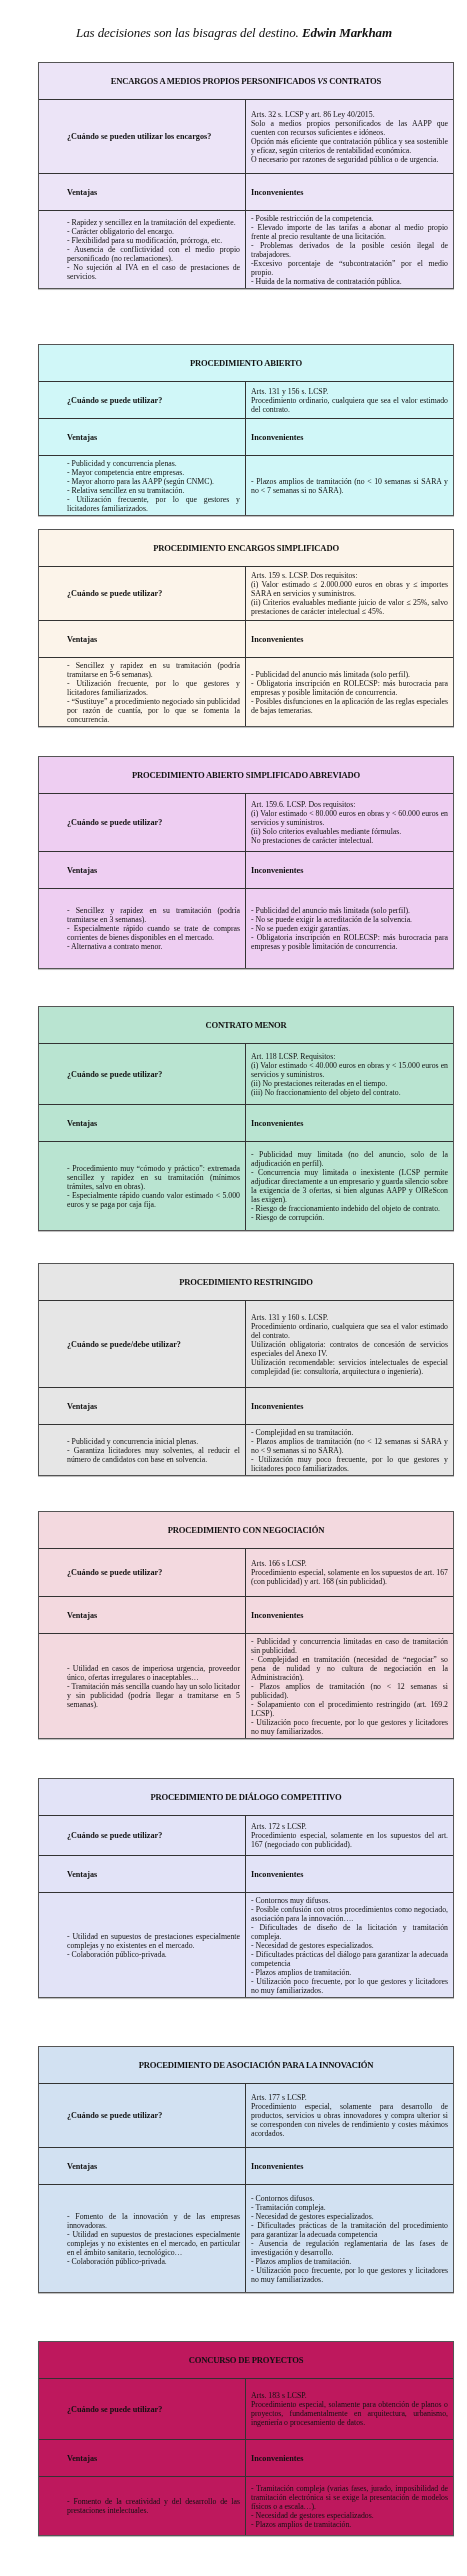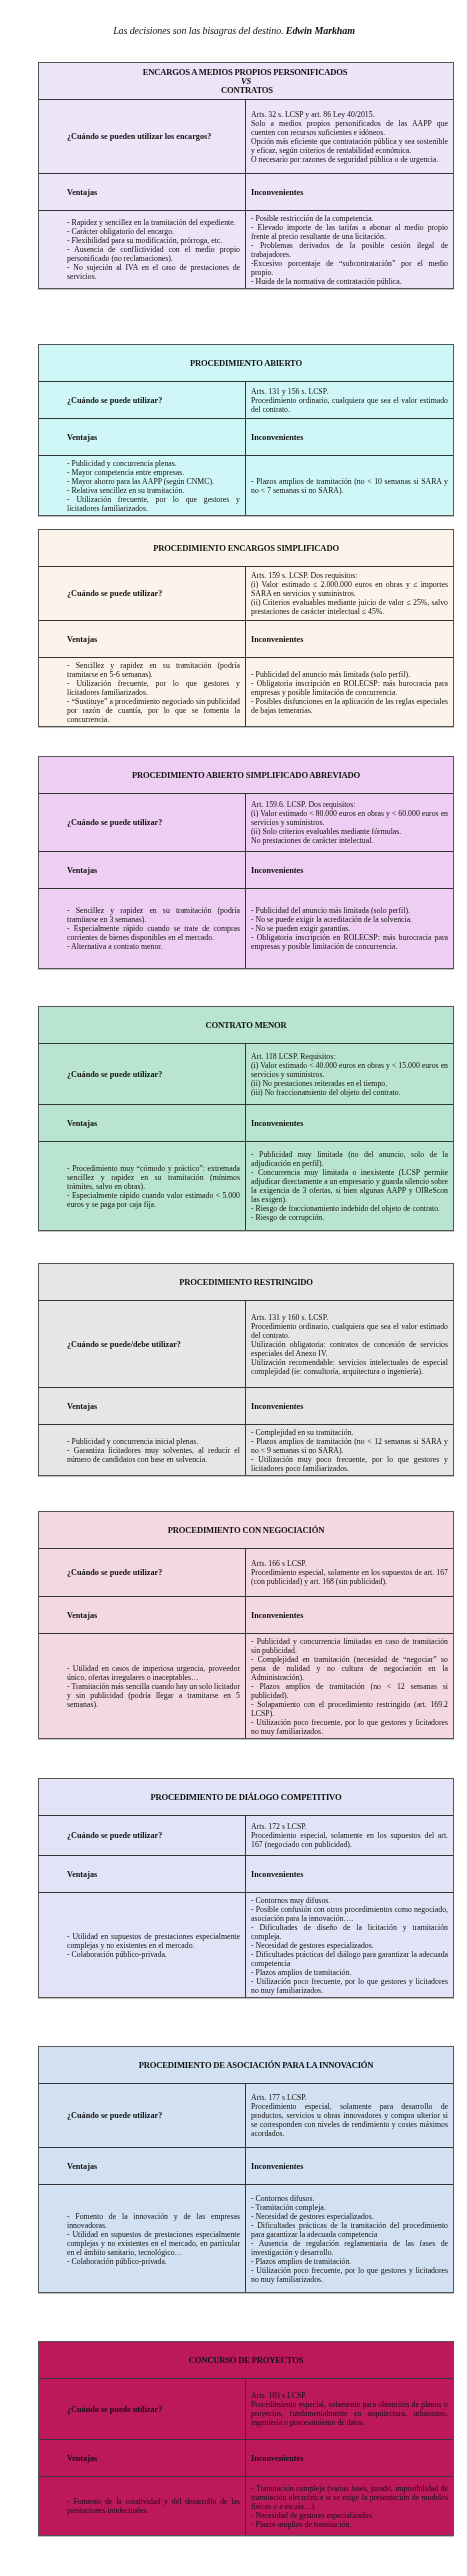--- a/index.html
+++ b/index.html
@@ -10,42 +10,41 @@
     overflow: hidden;
     font-family: "Liberation Serif", "DejaVu Serif", serif;
     color: #111;
   }
   .quote {
     position: absolute;
     left: 0; right: 0;
     top: 25px;
     text-align: center;
     font-style: italic;
-    font-size: 10px;
+    font-size: 13px;
     letter-spacing: -0.1px;
   }
   .quote b { font-weight: bold; }
   .tbl {
     position: absolute;
     left: 38px;
     width: 416px;
     border: 0.6px solid #555;
     box-shadow: 0 0.6px 0.6px rgba(0,0,0,0.25);
     box-sizing: border-box;
     font-size: 7.8px;
     line-height: 9px;
   }
   .tbl .title {
     height: 36px;
     display: flex; align-items: center; justify-content: center;
     font-weight: bold;
     font-size: 8.6px;
     border-bottom: 0.6px solid #333;
     letter-spacing: -0.2px;
-    flex-direction: column;
   }
   .row { display: flex; border-bottom: 0.6px solid #333; }
   .row:last-child { border-bottom: none; }
   .cell {
     width: 50%;
     box-sizing: border-box;
     padding: 2.5px 5px;
     display: flex; flex-direction: column; justify-content: center;
     text-align: justify;
   }

